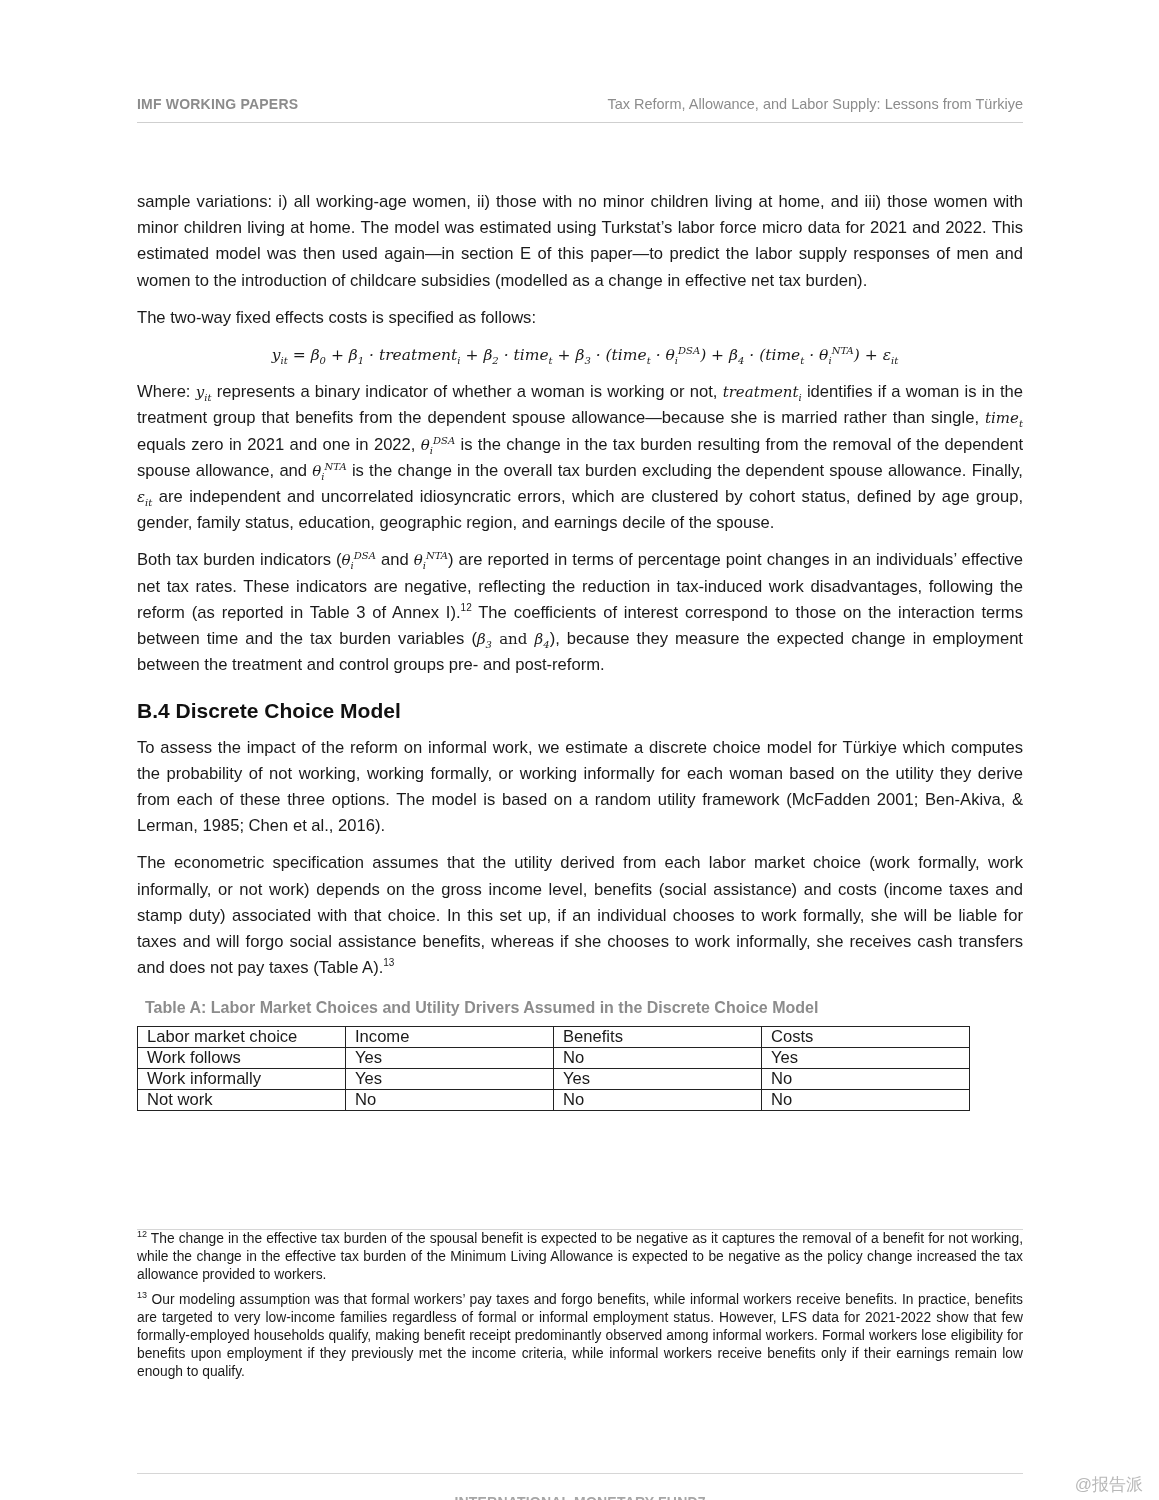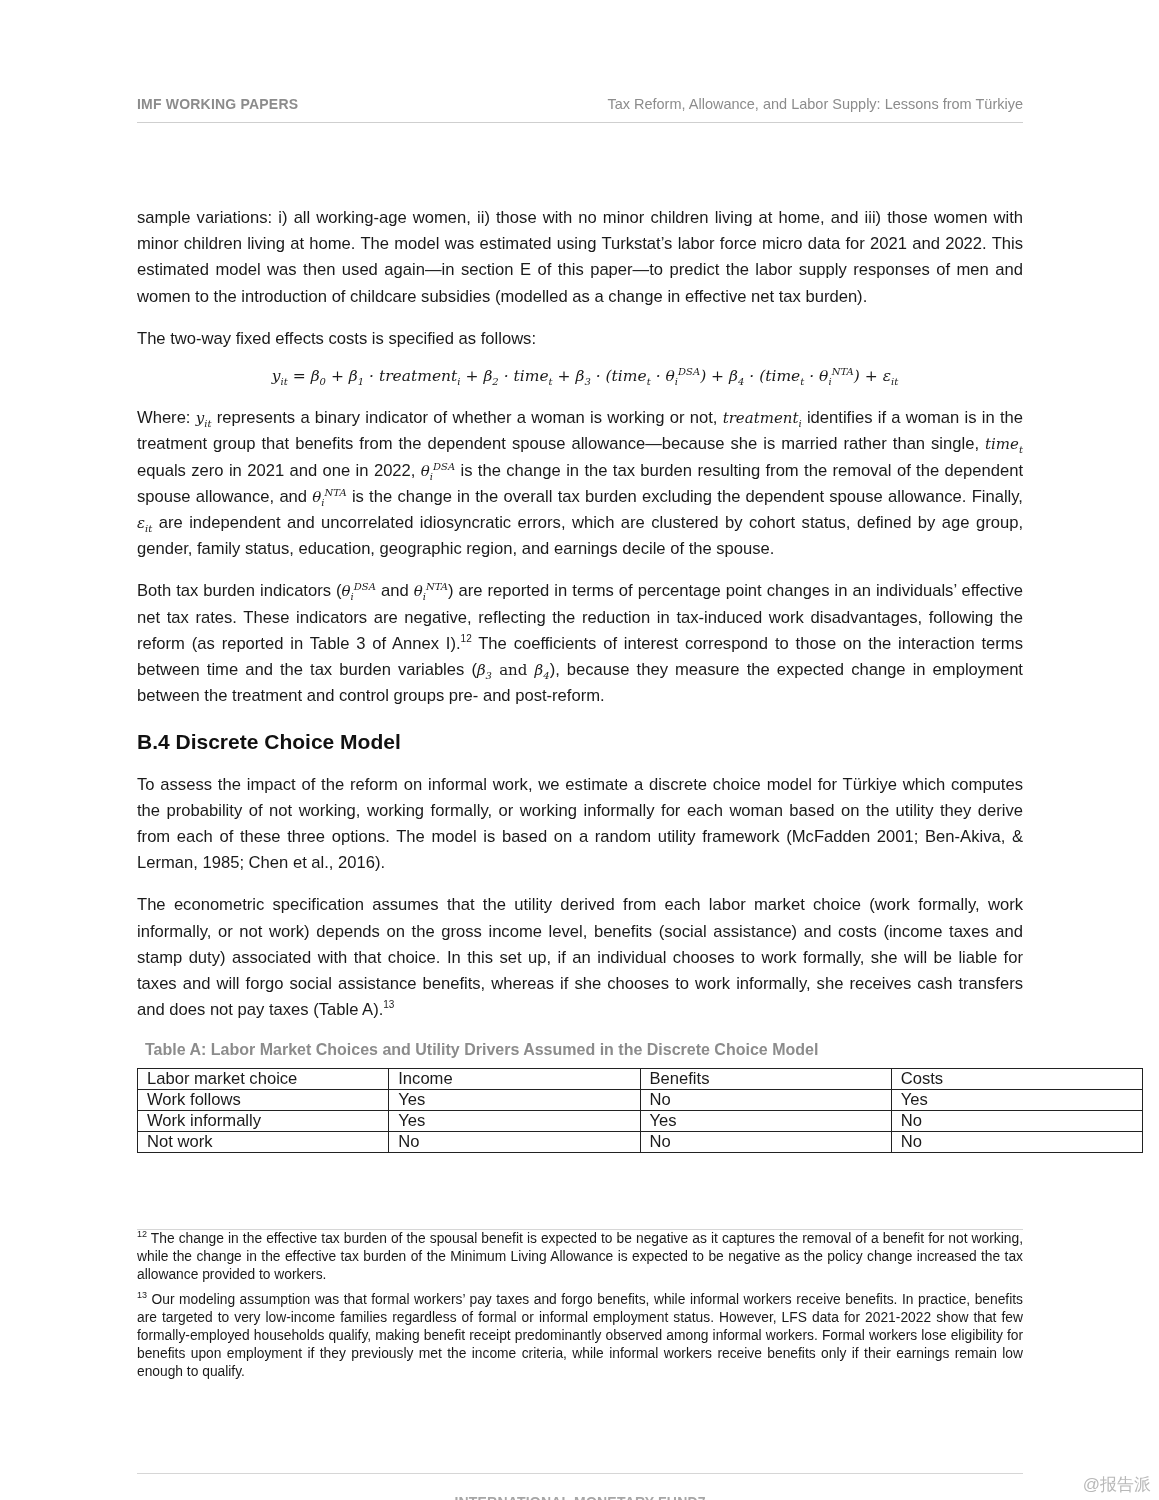--- a/index.html
+++ b/index.html
@@ -4,40 +4,40 @@
 <style>
   html, body { margin: 0; padding: 0; background: #ffffff; }
   body { width: 1159px; height: 1500px; position: relative; overflow: hidden;
          font-family: "Liberation Sans", sans-serif; color: #1a1a1a; }
   .page { position: absolute; left: 137px; width: 886px; }
   .running-header { top: 96px; height: 26px; border-bottom: 1px solid #cfcfcf;
          display: flex; justify-content: space-between; align-items: flex-start; }
   .rh-left { font-weight: bold; font-size: 14px; color: #8c8c8c; letter-spacing: 0.2px; }
   .rh-right { font-size: 14.5px; color: #8c8c8c; }
   .body-text { top: 189px; font-size: 16.6px; line-height: 26.2px; }
-  p { margin: 16px 0 11px 0; text-align: justify; }
+  p { margin: 0 0 11px 0; text-align: justify; }
   .equation { text-align: center; margin: 0 0 11px 0; font-family: "DejaVu Serif", serif;
               font-style: italic; font-size: 15.5px; padding-left: 10px; }
   .math { font-family: "DejaVu Serif", serif; font-style: italic; font-size: 15px; }
   .math .up { font-style: normal; }
   sub, sup { font-size: 10px; line-height: 0; }
   h2 { font-size: 21px; font-weight: bold; margin: 20px 0 10px 0; color: #111; }
   .fn-ref { font-size: 10px; vertical-align: super; line-height: 0; }
   .table-caption { font-weight: bold; color: #8c8c8c; font-size: 16px; margin: 14px 0 4px 8px; }
-  table { width: 1006px; border-collapse: collapse; font-size: 16.6px; }
+  table { width: 833px; border-collapse: collapse; font-size: 16.6px; }
   td { border: 1.5px solid #222; padding: 0 0 0 9px; height: 20px; line-height: 20px; width: 25%; }
   .footnotes { top: 1229px; border-top: 1.5px solid #d6d6d6; 
                font-size: 13.8px; line-height: 18.2px; }
   .footnotes p { margin: 0 0 6px 0; }
   .fn-num { font-size: 9px; vertical-align: super; line-height: 0; }
   .running-footer { top: 1473px; border-top: 1.5px solid #d6d6d6; padding-top: 20px;
                     display: flex; justify-content: center; }
   .rf-left { font-weight: bold; font-size: 14px; color: #a6a6a6; letter-spacing: 0.2px; }
   .rf-right { font-weight: bold; font-size: 14px; color: #a6a6a6; }
-  .watermark { position: absolute; right: 8px; bottom: 4px; font-size: 17px; color: #b8b8b8; }
+  .watermark { position: absolute; right: 16px; bottom: 4px; font-size: 17px; color: #b8b8b8; }
 </style>
 </head>
 <body>
 
 <div class="page running-header">
   <span class="rh-left">IMF WORKING PAPERS</span>
   <span class="rh-right">Tax Reform, Allowance, and Labor Supply: Lessons from Türkiye</span>
 </div>
 
 <div class="page body-text">

